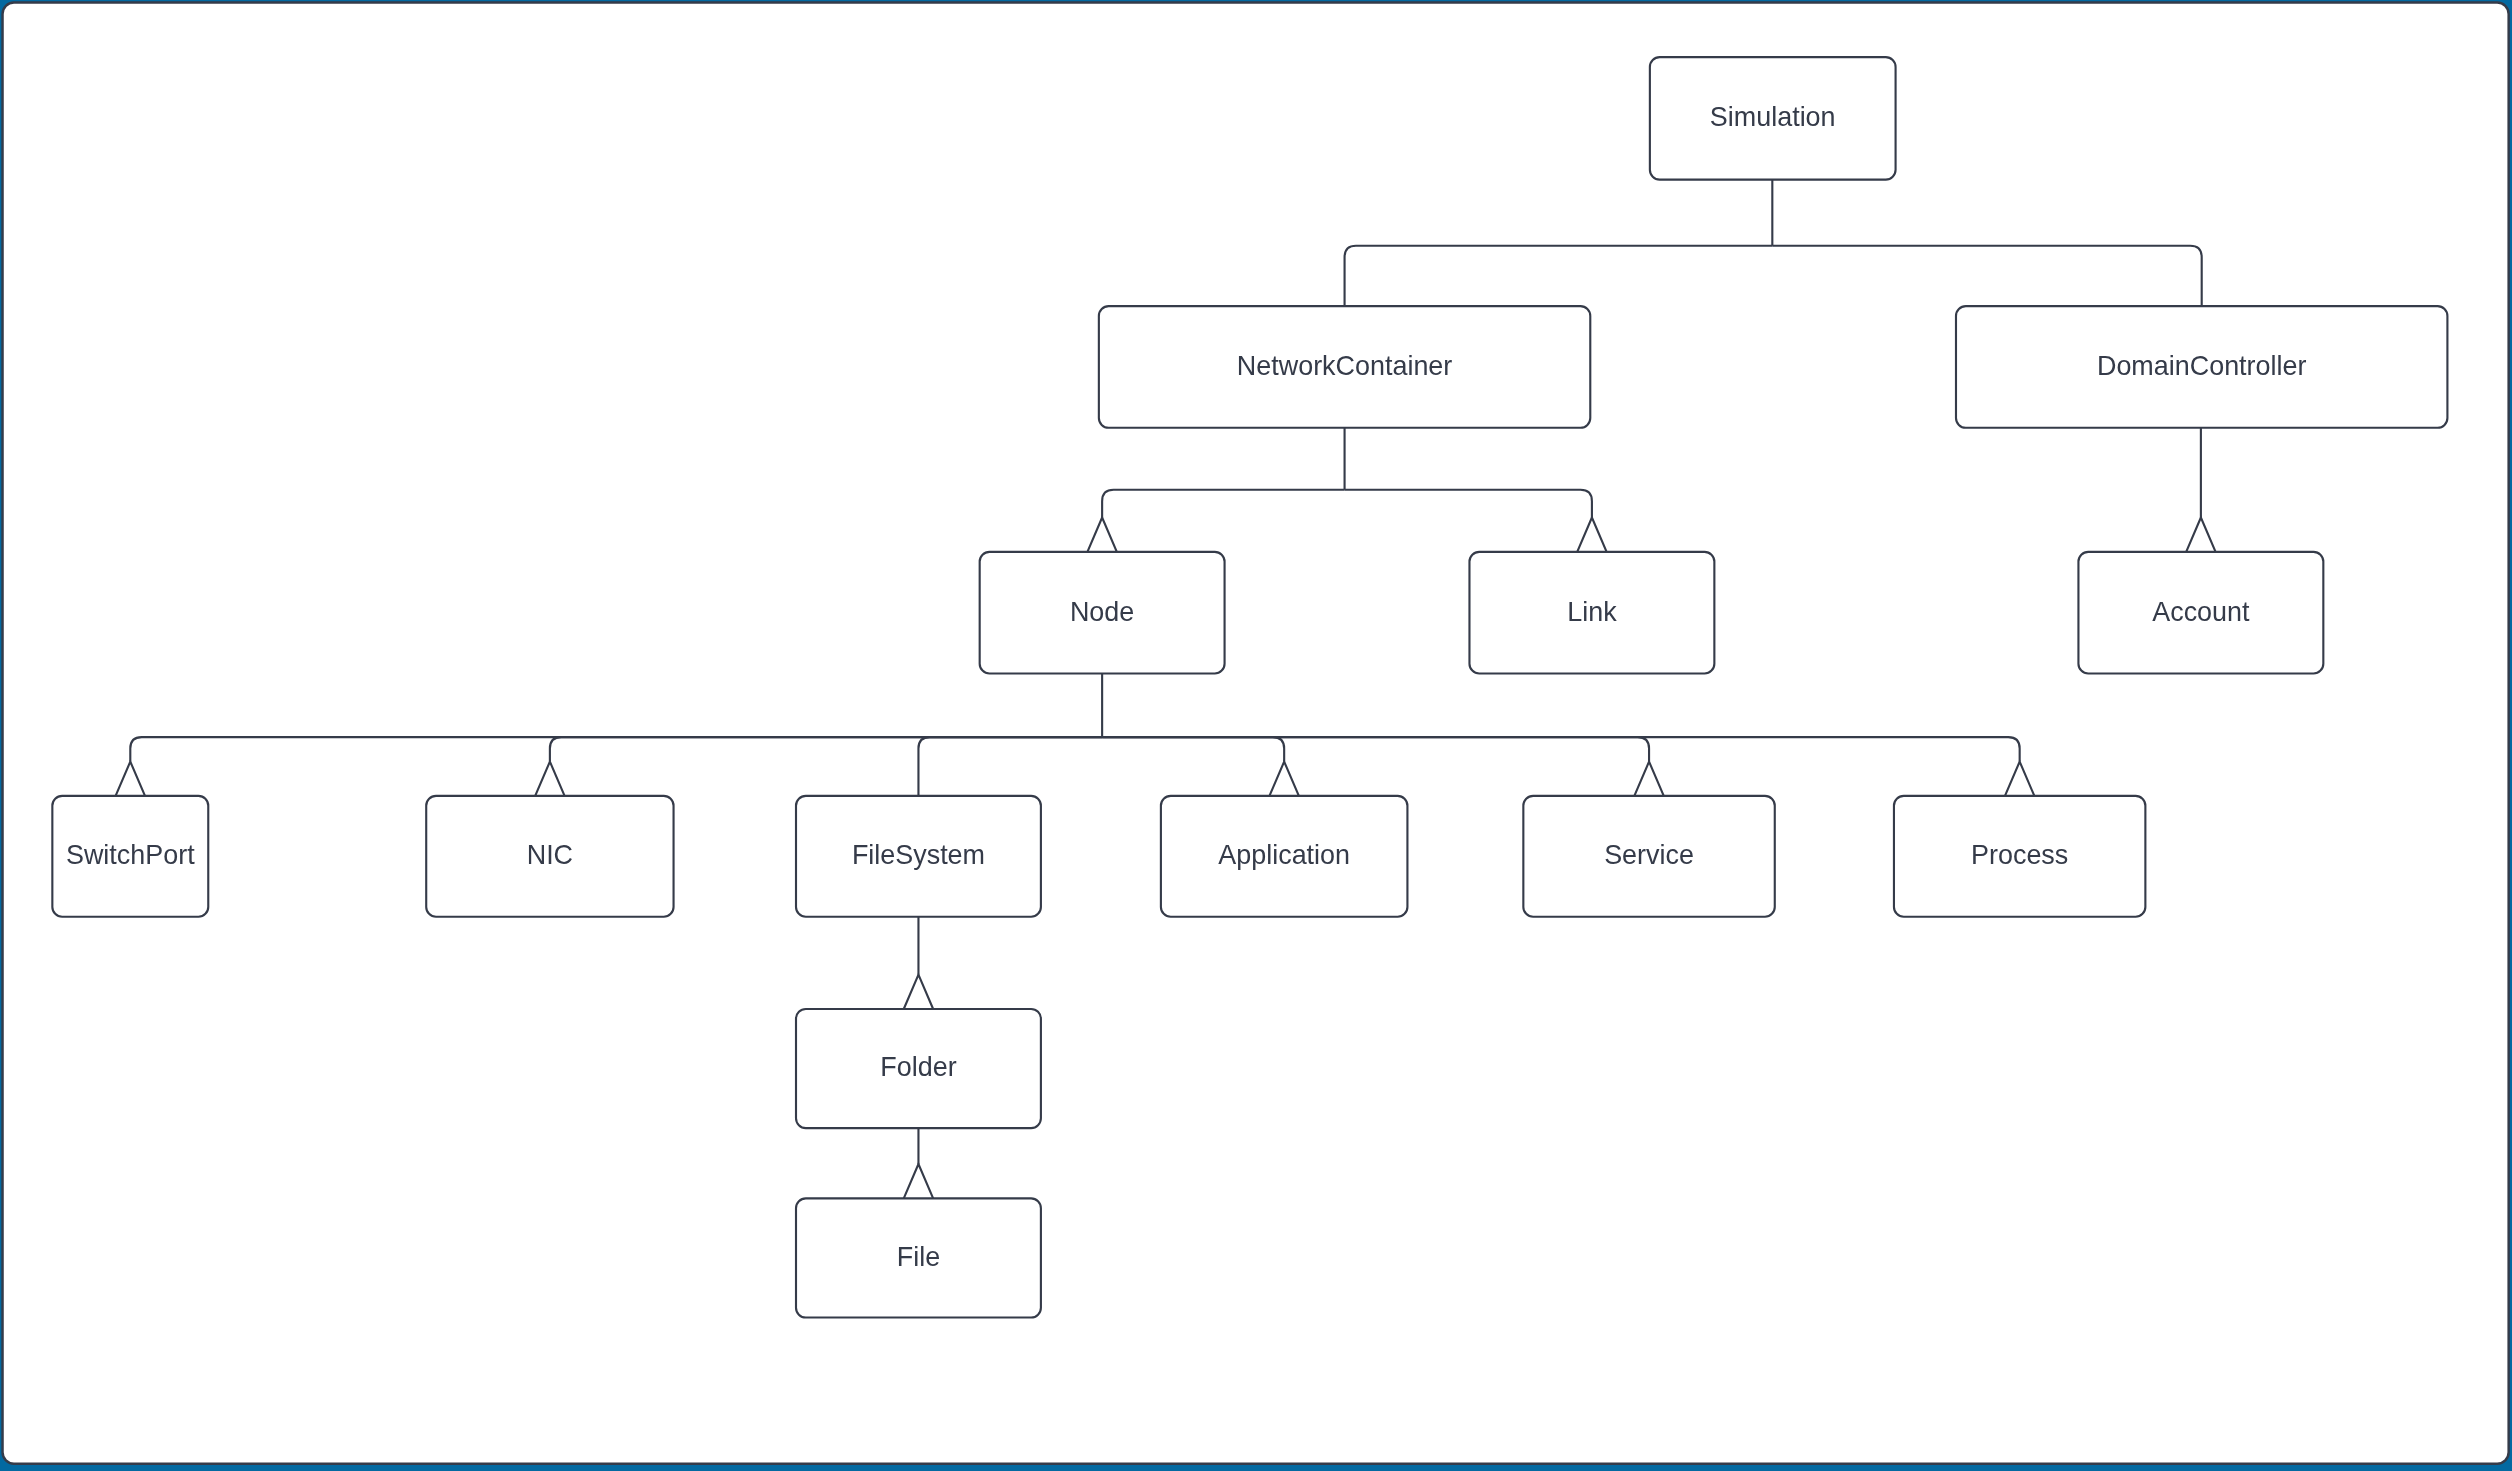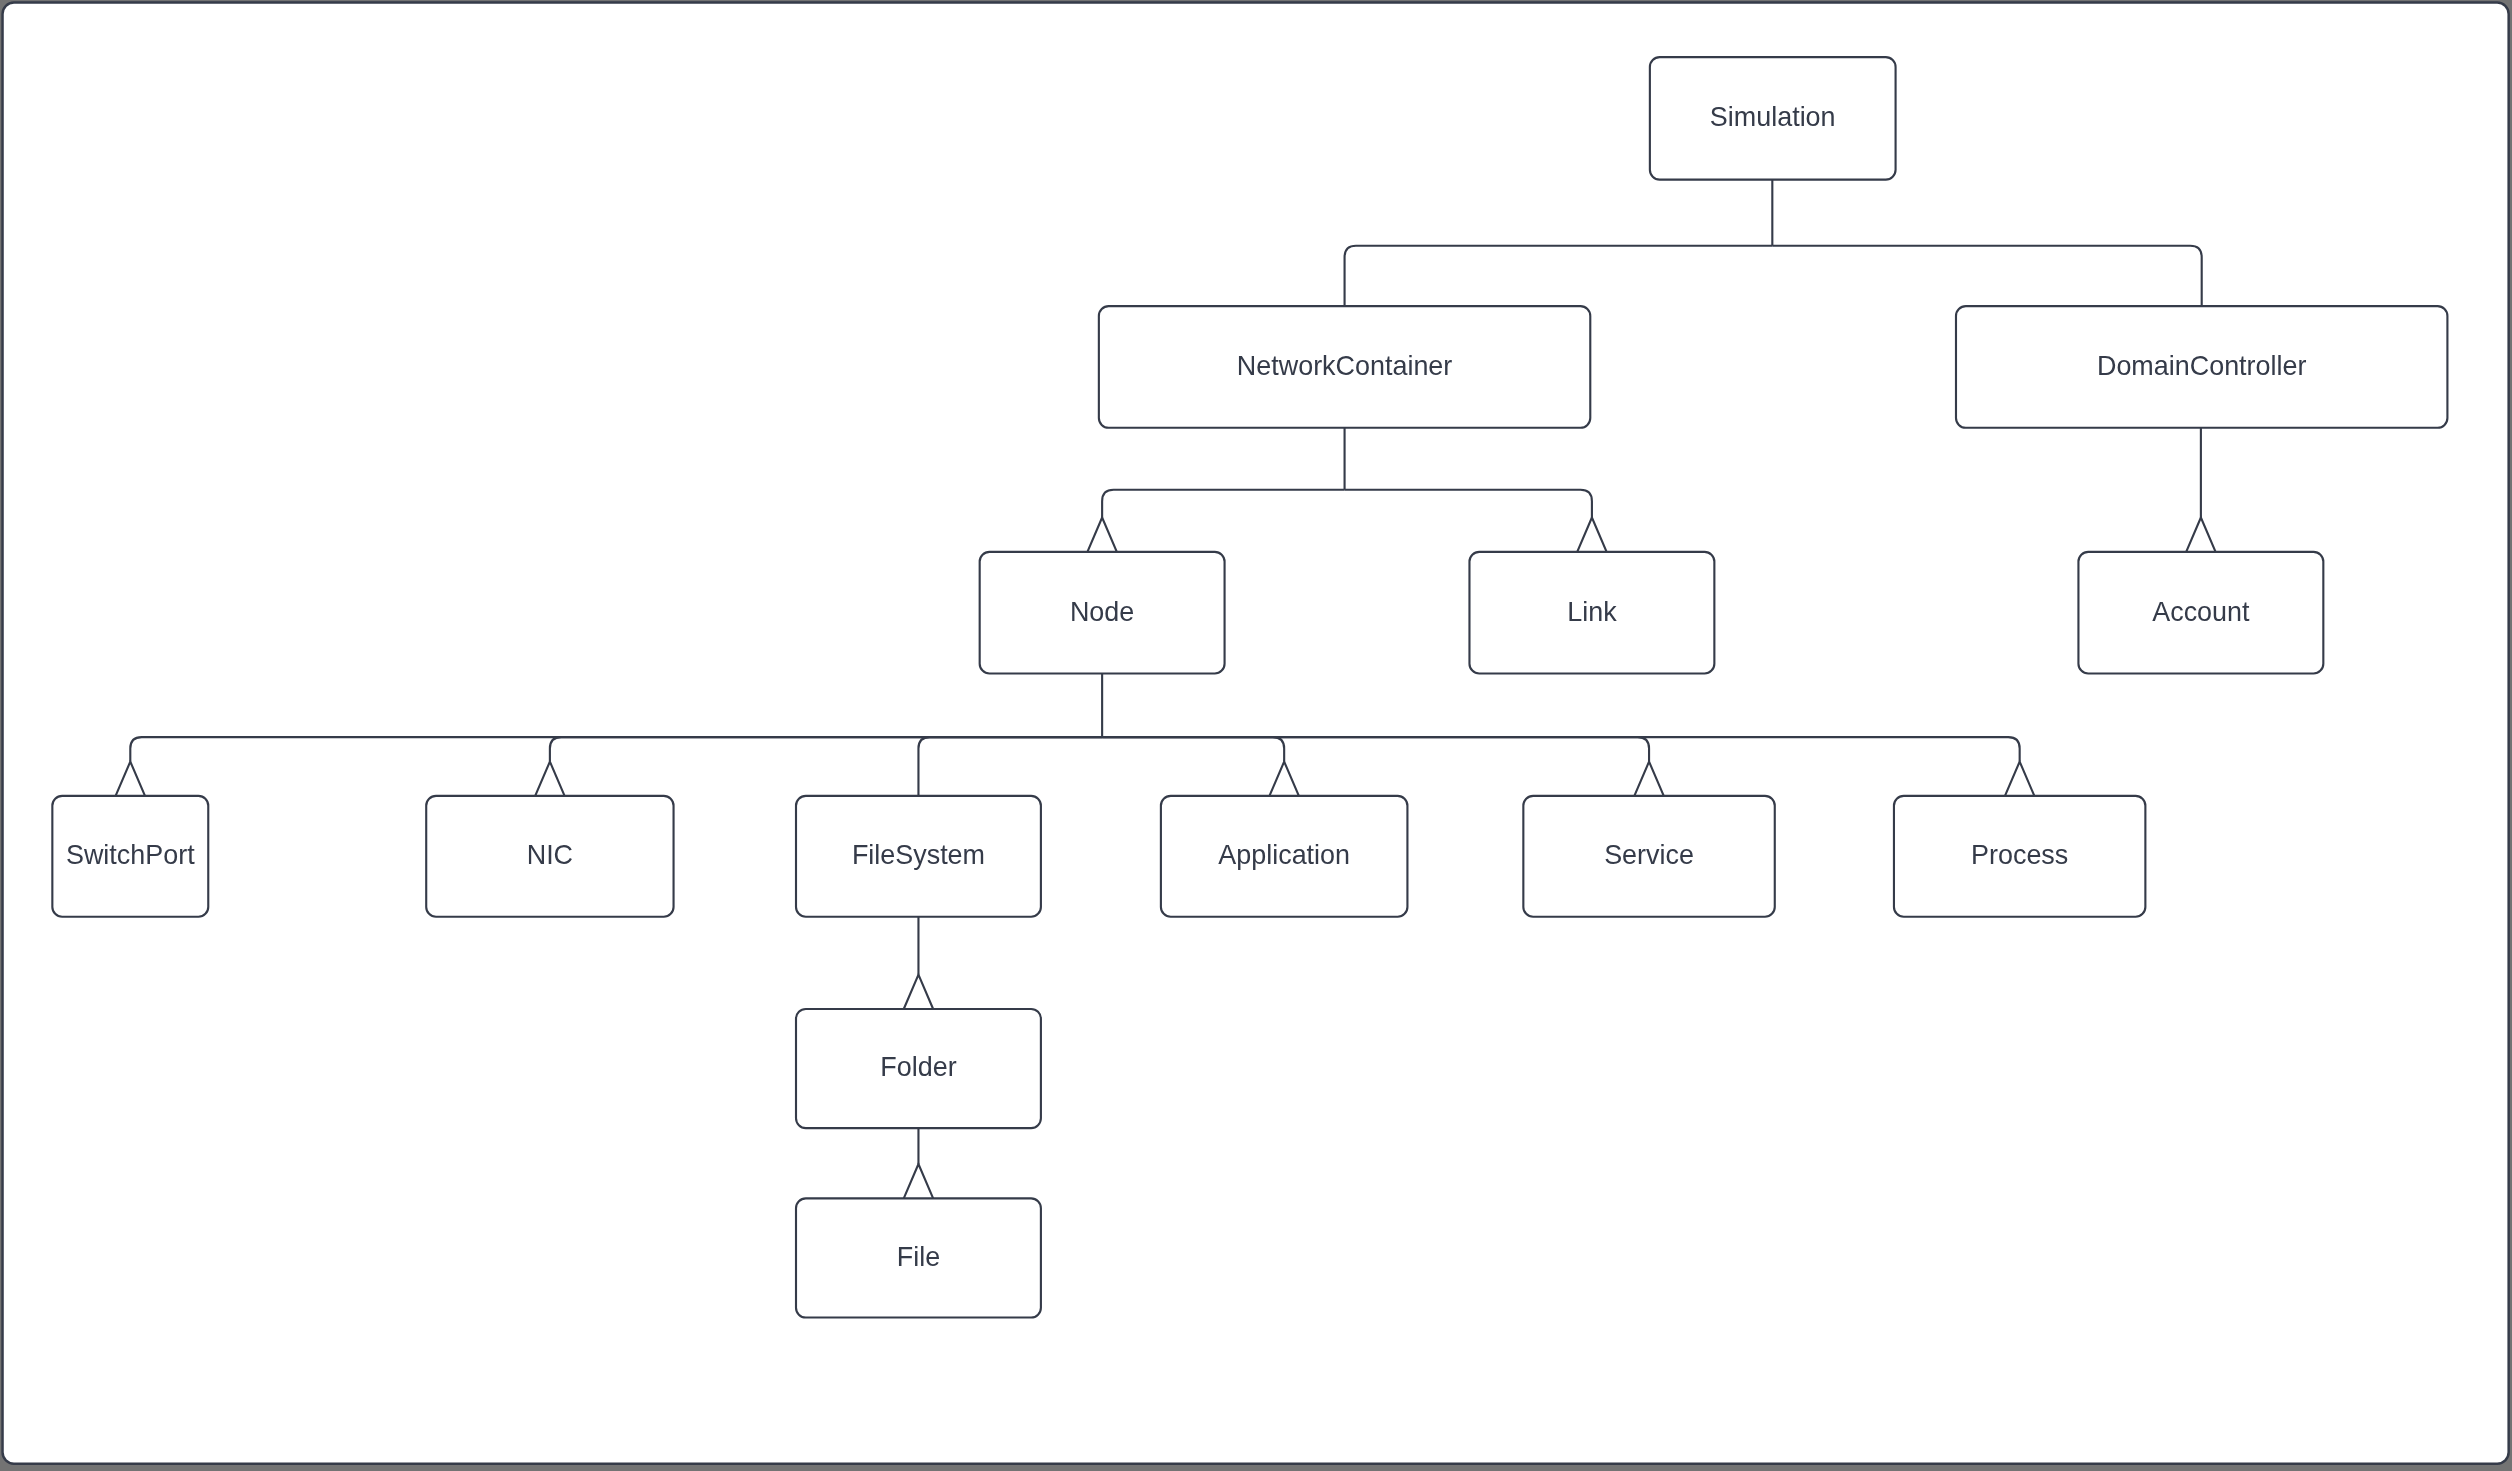--- a/index.html
+++ b/index.html
@@ -9,21 +9,21 @@
     background: #ffffff;
   }
   body {
     font-family: "Liberation Sans", sans-serif;
   }
   #diagram-root {
     position: relative;
     width: 2512px;
     height: 1471px;
     overflow: hidden;
-    background: #737373;
+    background: #0369a1;
   }
   #diagram-svg {
     position: absolute;
     left: 0;
     top: 0;
     width: 2512px;
     height: 1471px;
   }
   .canvas-frame {
     fill: #ffffff;

